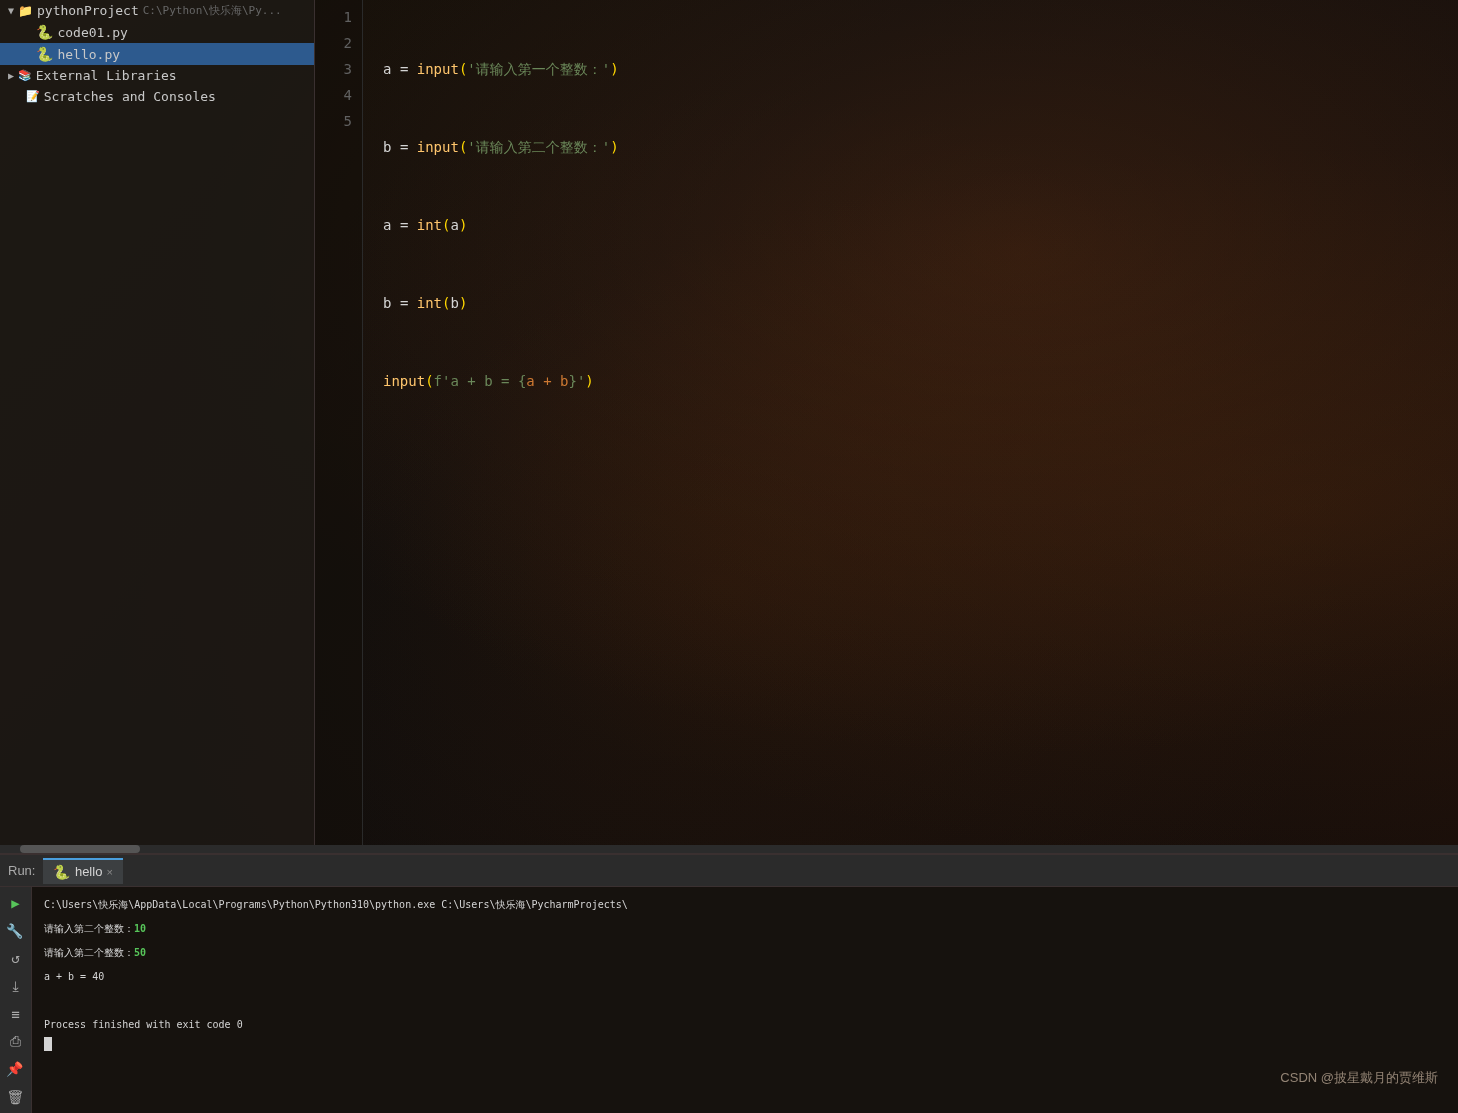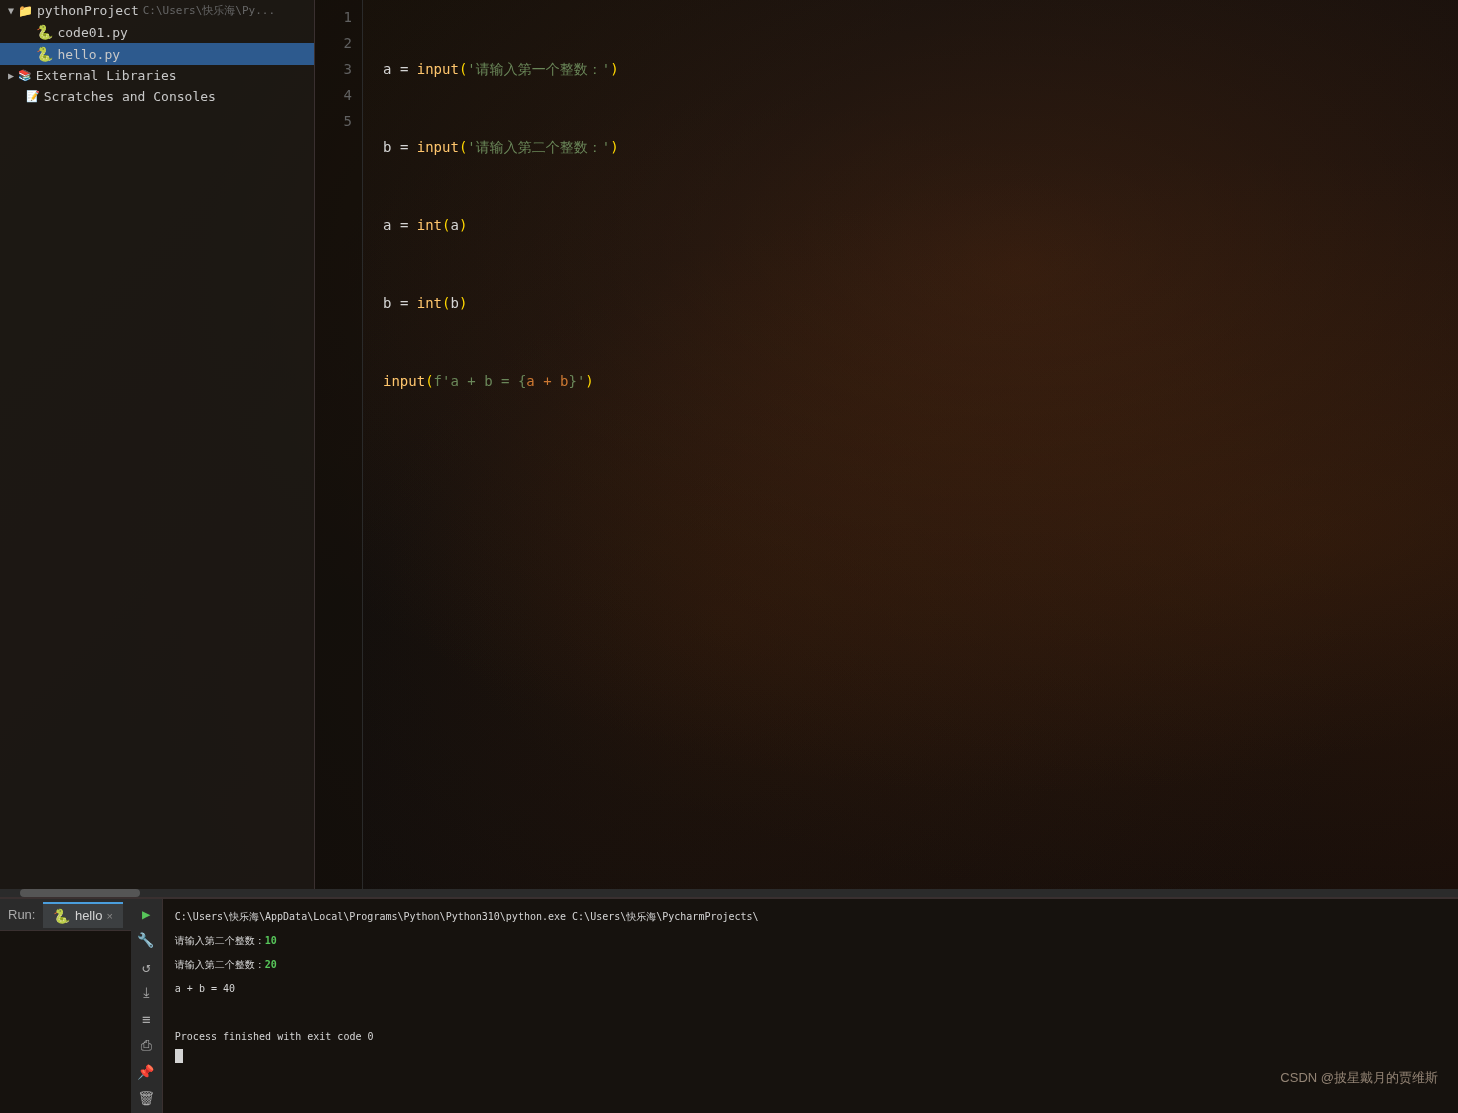--- a/index.html
+++ b/index.html
@@ -101,25 +101,25 @@
     }
     .kw-string { color: #6a8759; }
     .kw-builtin { color: #ffc66d; }
     .kw-paren { color: #ffd700; }
     .kw-fstring { color: #6a8759; text-align: right; }
     .kw-var { color: #d4d4d4; }
     .kw-op { color: #d4d4d4; }
 
     
     .run-panel {
-      height: 216px;
+      height: 260px;
       background: rgba(22, 18, 14, 0.95);
       border-top: 2px solid #3a3030;
       display: flex;
-      flex-direction: row;
+      flex-direction: column;
       z-index: 2;
     }
 
     .run-header {
       display: flex;
       align-items: center;
       background: #2b2b2b;
       border-bottom: 1px solid #3a3030;
       height: 32px;
       padding: 0 8px;
@@ -238,21 +238,21 @@
 
 <div class="ide-main">
   <div class="editor-bg"></div>
 
   <div class="sidebar">
 
     <div class="sidebar-item">
       <span class="icon-arrow">▼</span>
       <span class="icon-folder">📁</span>
       <span>pythonProject</span>
-      <span style="color:#666; font-size:11px;">C:\Users\快乐海\Py...</span>
+      <span style="color:#666; font-size:11px;">C:\Python\快乐海\Py...</span>
     </div>
 
     <div class="sidebar-item">
       <span class="indent2"></span>
       <span class="icon-py" style="color:#e8a836; font-size:14px;">🐍</span>
       <span>code01.py</span>
     </div>
 
     <div class="sidebar-item selected">
       <span class="indent2"></span>
@@ -322,21 +322,21 @@
     <div class="run-output">
       <div class="output-line">
         <span class="output-result">C:\Users\快乐海\AppData\Local\Programs\Python\Python310\python.exe C:\Users\快乐海\PycharmProjects\</span>
       </div>
       <div class="output-line">
         <span class="output-prompt">请输入第二个整数：</span>
           <span class="output-input"> 10</span>
       </div>
       <div class="output-line">
         <span class="output-prompt">请输入第二个整数：</span>
-          <span class="output-input"> 20</span>
+          <span class="output-input"> 50</span>
       </div>
       <div class="output-line">
         <span class="output-result">a + b = 40</span>
       </div>
       <div class="output-line">
         <span>&nbsp;</span>
       </div>
       <div class="output-line">
         <span class="output-result">Process finished with exit code 0</span>
       </div>

